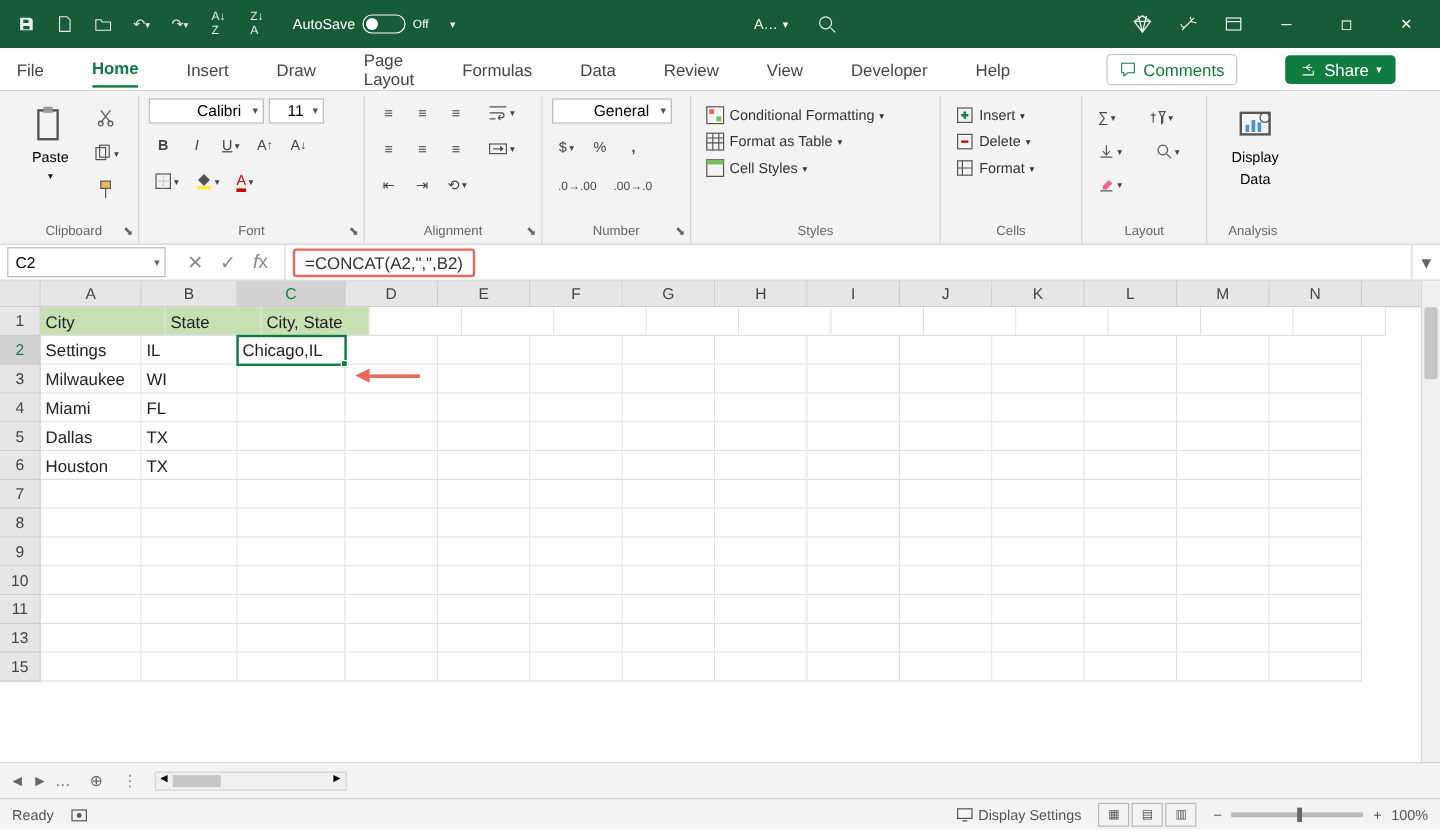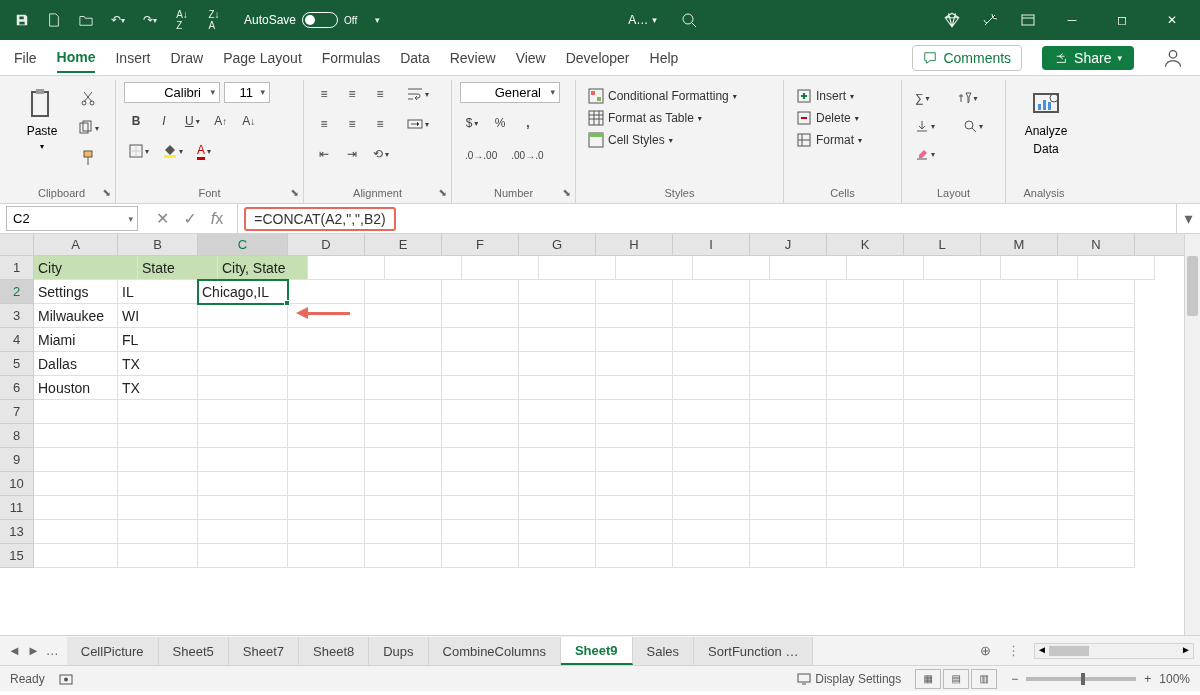--- a/index.html
+++ b/index.html
@@ -11,21 +11,21 @@
 .titlebar .icon-btn { width: 24px; height: 24px; display: flex; align-items: center; justify-content: center; color: #fff; opacity: 0.9; }
 .titlebar .autosave { display: flex; align-items: center; gap: 6px; margin-left: 10px; }
 .titlebar .toggle { width: 36px; height: 16px; border: 1px solid #fff; border-radius: 8px; position: relative; }
 .titlebar .toggle::after { content: ''; width: 10px; height: 10px; background: #fff; border-radius: 50%; position: absolute; left: 2px; top: 2px; }
 .titlebar .center { flex: 1; display: flex; justify-content: center; align-items: center; gap: 20px; }
 .titlebar .center .doc { display: flex; align-items: center; gap: 4px; }
 .titlebar .right { display: flex; align-items: center; gap: 14px; padding-right: 10px; }
 .titlebar .win-btn { width: 36px; height: 40px; display: flex; align-items: center; justify-content: center; }
 
 
-.ribbon-tabs { height: 36px; background: #fff; border-bottom: 1px solid #d4d4d4; display: flex; align-items: center; padding: 0 14px; gap: 20px; font-size: 14px; }
+.ribbon-tabs { height: 36px; background: #fff; border-bottom: 1px solid #d4d4d4; display: flex; align-items: center; padding: 0 14px; gap: 40px; font-size: 14px; }
 .ribbon-tabs .tab { color: #444; cursor: pointer; padding: 6px 0; }
 .ribbon-tabs .tab.active { color: #107c41; font-weight: 600; border-bottom: 2px solid #107c41; }
 .ribbon-tabs .spacer { flex: 1; }
 .ribbon-tabs .comments-btn { border: 1px solid #c6c6c6; border-radius: 4px; padding: 4px 10px; display: flex; align-items: center; gap: 6px; color: #107c41; }
 .ribbon-tabs .share-btn { background: #107c41; color: #fff; border-radius: 4px; padding: 4px 12px; display: flex; align-items: center; gap: 6px; }
 .ribbon-tabs .person-icon { width: 26px; height: 26px; display: flex; align-items: center; justify-content: center; margin-left: 6px; }
 
 
 .ribbon { height: 128px; background: #f3f3f3; border-bottom: 1px solid #d4d4d4; display: flex; padding: 4px 8px 0; font-size: 12px; }
 .ribbon-group { border-right: 1px solid #d4d4d4; padding: 2px 8px 0; display: flex; flex-direction: column; position: relative; text-align: right; }
@@ -411,21 +411,21 @@
 
   <div class="ribbon-group" style="width:76px">
     <div class="big-btn" style="width:64px">
       <svg class="icon" viewBox="0 0 32 32">
           <rect x="4" y="6" width="24" height="18" fill="none" stroke="#555" stroke-width="2"></rect>
           <rect x="8" y="16" width="3" height="6" fill="#4a90d9"></rect>
           <rect x="13" y="12" width="3" height="10" fill="#4a90d9"></rect>
           <rect x="18" y="14" width="3" height="8" fill="#4a90d9"></rect>
           <circle cx="24" cy="10" r="4" fill="none" stroke="#555"></circle>
         </svg>
-      <span>Analyze</span>
+      <span>Display</span>
       <span>Data</span>
     </div>
     <div class="group-label">Analysis</div>
   </div>
 </div>
 
 <div class="formula-area">
   <div class="name-box">
       <span>C2</span>
     </div>
@@ -691,31 +691,20 @@
       <div class="thumb"></div>
     </div>
 </div>
 
 <div class="sheet-area">
   <div class="sheet-nav">
     <span>◄</span>
     <span>►</span>
     <span>…</span>
   </div>
-  <div class="sheet-tabs" id="sheet-tabs">
-      <div class="sheet-tab">CellPicture</div>
-      <div class="sheet-tab">Sheet5</div>
-      <div class="sheet-tab">Sheet7</div>
-      <div class="sheet-tab">Sheet8</div>
-      <div class="sheet-tab">Dups</div>
-      <div class="sheet-tab">CombineColumns</div>
-      <div class="sheet-tab active">Sheet9</div>
-      <div class="sheet-tab">Sales</div>
-      <div class="sheet-tab">SortFunction …</div>
-    </div>
   <div class="new-sheet">⊕</div>
   <span style="padding:0 8px;color:#888">⋮</span>
   <div class="hscroll">
     <span style="position:absolute;left:2px;top:0;font-size:10px">◄</span>
     <div class="thumb"></div>
     <span style="position:absolute;right:2px;top:0;font-size:10px">►</span>
   </div>
 </div>
 
 <div class="status-bar">

